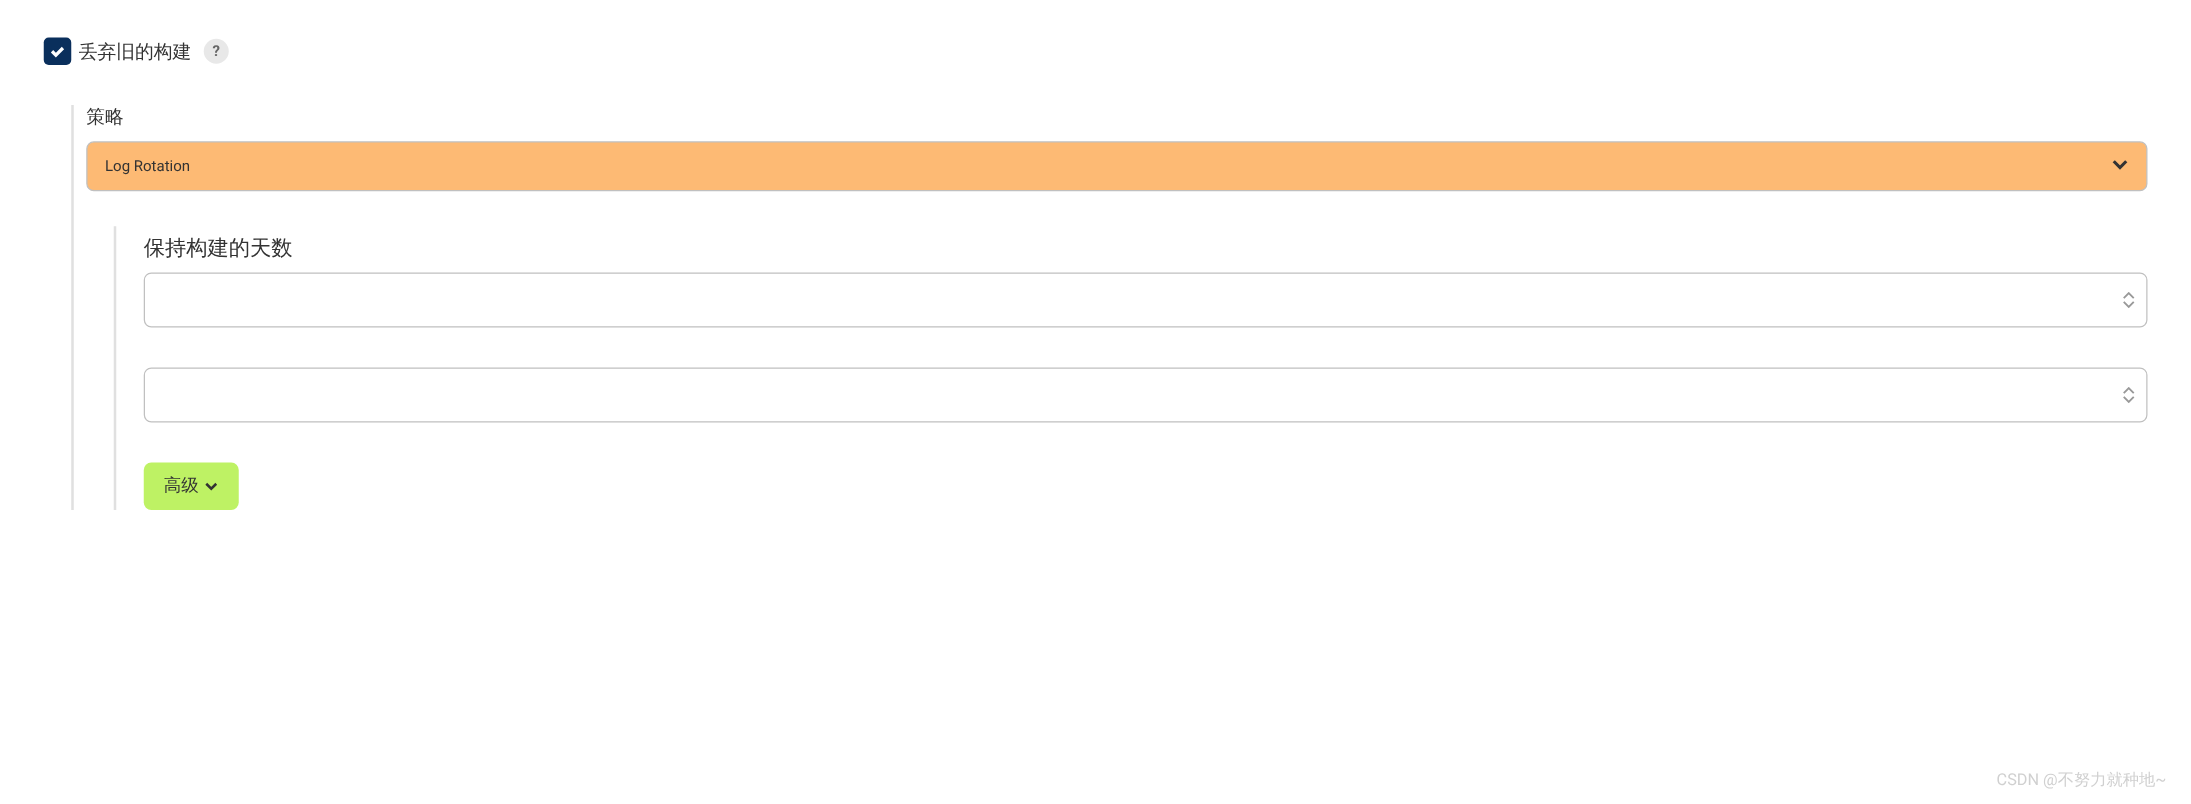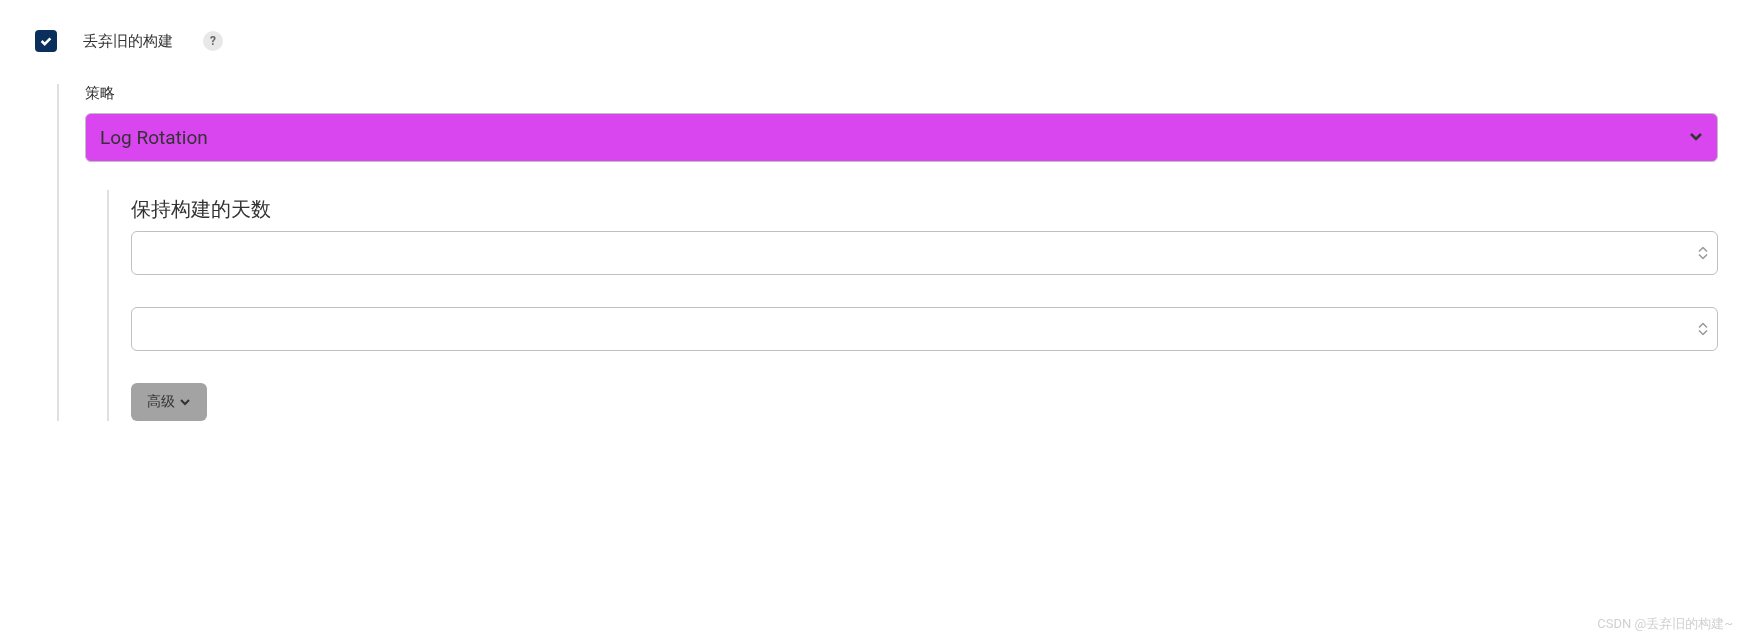--- a/index.html
+++ b/index.html
@@ -9,21 +9,21 @@
     }
     body {
       font-family: -apple-system, BlinkMacSystemFont, "Segoe UI", Roboto, "Helvetica Neue", Arial, sans-serif;
       background: #ffffff;
       color: #333;
       padding: 30px 35px;
     }
     .checkbox-row {
       display: flex;
       align-items: center;
-      gap: 26px;
+      gap: 6px;
       margin-bottom: 12px;
     }
     .checkbox {
       width: 22px;
       height: 22px;
       background: #0a2f5c;
       border-radius: 4px;
       display: flex;
       align-items: center;
       justify-content: center;
@@ -51,41 +51,41 @@
       align-items: center;
       justify-content: center;
       font-size: 12px;
       font-weight: bold;
       cursor: pointer;
       margin-left: 4px;
     }
     .indented-section {
       margin-left: 22px;
       border-left: 2px solid #e0e0e0;
-      padding-left: 26px;
+      padding-left: 10px;
       margin-top: 32px;
     }
     .section-label {
       font-size: 15px;
       color: #333;
       margin-bottom: 10px;
       font-weight: 500;
     }
     .select-wrapper {
       position: relative;
       margin-bottom: 28px;
     }
     .select-box {
       width: 100%;
       padding: 12px 40px 12px 14px;
       border: 1px solid #c0c0c0;
       border-radius: 6px;
-      font-size: 19px;
-      color: #333;
-      background: #d946ef;
+      font-size: 12px;
+      color: #333;
+      background: #fdba74;
       cursor: pointer;
       appearance: none;
       font-family: inherit;
     }
     .select-chevron {
       position: absolute;
       right: 14px;
       top: 50%;
       transform: translateY(-50%);
       pointer-events: none;
@@ -100,21 +100,21 @@
     .nested-section {
       margin-left: 22px;
       border-left: 2px solid #e0e0e0;
       padding-left: 22px;
       padding-top: 6px;
     }
     .field-group {
       margin-bottom: 32px;
     }
     .field-label {
-      font-size: 20px;
+      font-size: 17px;
       color: #333;
       margin-bottom: 8px;
       font-weight: 500;
     }
     .field-hint {
       font-size: 14px;
       color: #7a7a9a;
       margin-bottom: 14px;
     }
     .number-input-wrapper {
@@ -145,21 +145,21 @@
       height: 6px;
       stroke: #999;
       stroke-width: 1.5;
       fill: none;
     }
     .advanced-button {
       display: inline-flex;
       align-items: center;
       gap: 4px;
       padding: 10px 16px;
-      background: #a3a3a3;
+      background: #bef264;
       border: none;
       border-radius: 6px;
       font-size: 14px;
       color: #333;
       cursor: pointer;
       font-family: inherit;
     }
     .advanced-button svg {
       width: 12px;
       height: 12px;
@@ -233,13 +233,13 @@
 
     <button class="advanced-button">
       <span>高级</span>
       <svg viewBox="0 0 12 12">
         <polyline points="2,4 6,8 10,4"></polyline>
       </svg>
     </button>
   </div>
 </div>
 
-<div class="watermark">CSDN @丢弃旧的构建~</div>
+<div class="watermark">CSDN @不努力就种地~</div>
 
 </body></html>

